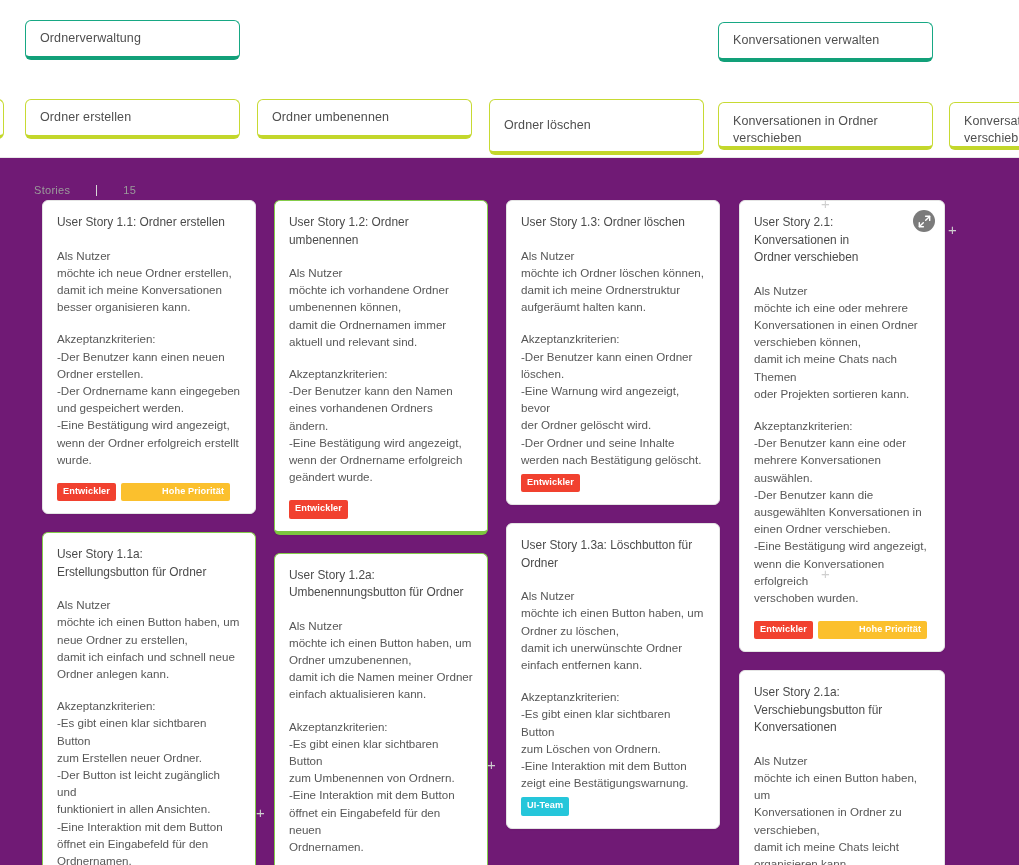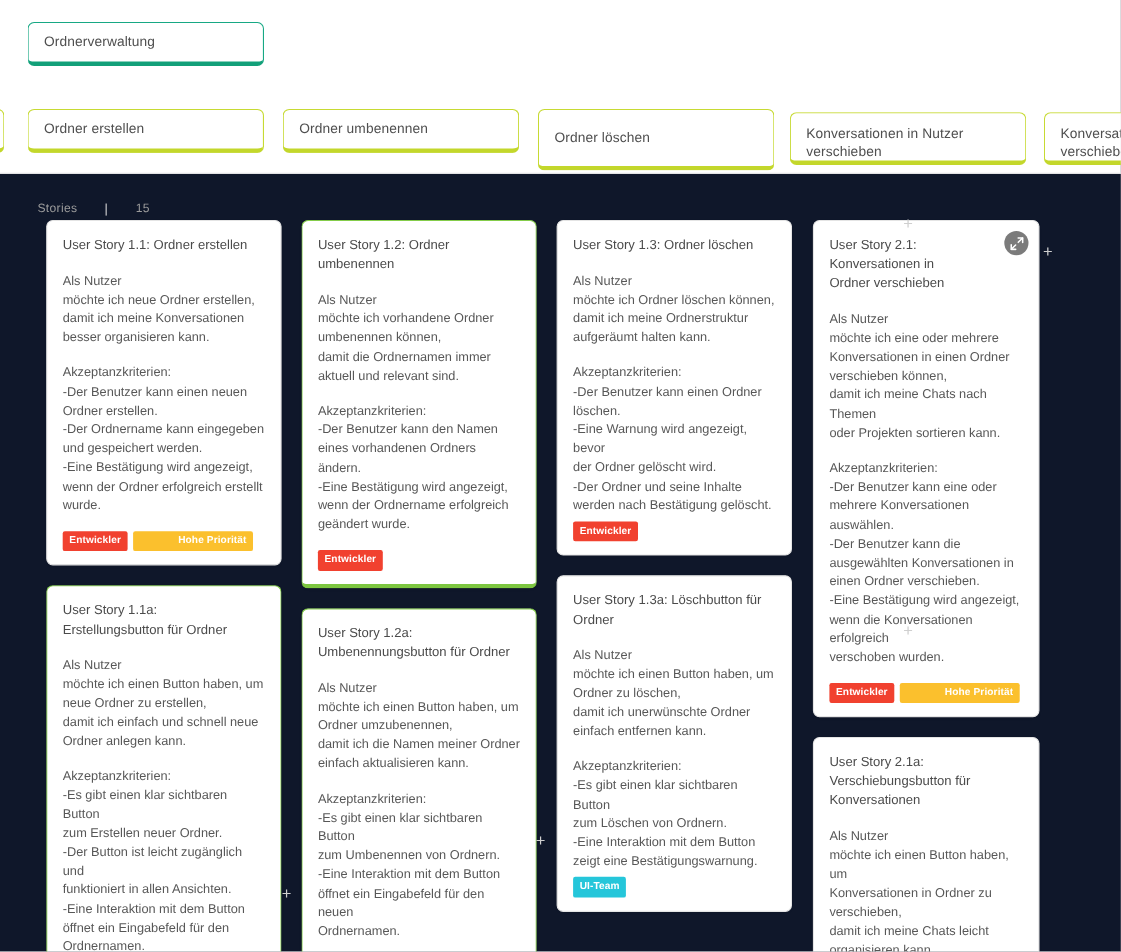--- a/index.html
+++ b/index.html
@@ -10,21 +10,21 @@
     overflow: hidden;
     background: #ffffff;
     font-family: "Liberation Sans", sans-serif;
     color: #4a4a4a;
   }
 
   .board {
     position: relative;
     width: 1019px;
     height: 865px;
-    background: #0f172a;
+    background: #701a75;
   }
 
   
   .top-band {
     position: relative;
     height: 158px;
     background: #ffffff;
     border-bottom: 1px solid #e8e8e8;
     overflow: hidden;
   }
@@ -180,39 +180,42 @@
 <body>
 
 <div class="board">
 
   <div class="top-band">
 
     <div class="node epic" style="left:25px; top:20px; width:215px; height:40px;">
       <span>Ordnerverwaltung</span>
     </div>
 
+    <div class="node epic" style="left:718px; top:22px; width:215px; height:40px;">
+      <span>Konversationen verwalten</span>
+    </div>
 
     <div class="edge-fragment" style="left:-3px; top:110px; white-space:pre-line; font-size:12px; line-height:15px; color:#4f4f4f;">d
 r</div>
     <div style="position:absolute; left:-10px; top:99px; width:14px; height:40px; background:#fff; border:1.5px solid #c7da33; border-bottom:4px solid #c3d72b; border-radius:6px;"></div>
 
     <div class="node feature" style="left:25px; top:99px; width:215px; height:40px;">
       <span>Ordner erstellen</span>
     </div>
 
     <div class="node feature" style="left:257px; top:99px; width:215px; height:40px;">
       <span>Ordner umbenennen</span>
     </div>
 
     <div class="node feature" style="left:489px; top:99px; width:215px; height:56px;">
       <span>Ordner löschen</span>
     </div>
 
     <div class="node feature" style="left:718px; top:102px; width:215px; height:48px; align-items:flex-start; padding-top:10px;">
-      <span style="white-space:pre-line;">Konversationen in Nutzer verschieben</span>
+      <span style="white-space:pre-line;">Konversationen in Ordner verschieben</span>
     </div>
 
     <div class="node feature" style="left:949px; top:102px; width:215px; height:48px; align-items:flex-start; padding-top:10px;">
       <span style="white-space:pre-line;">Konversationen
 verschieben</span>
     </div>
 
   </div>
 
   <div class="stories-header">

